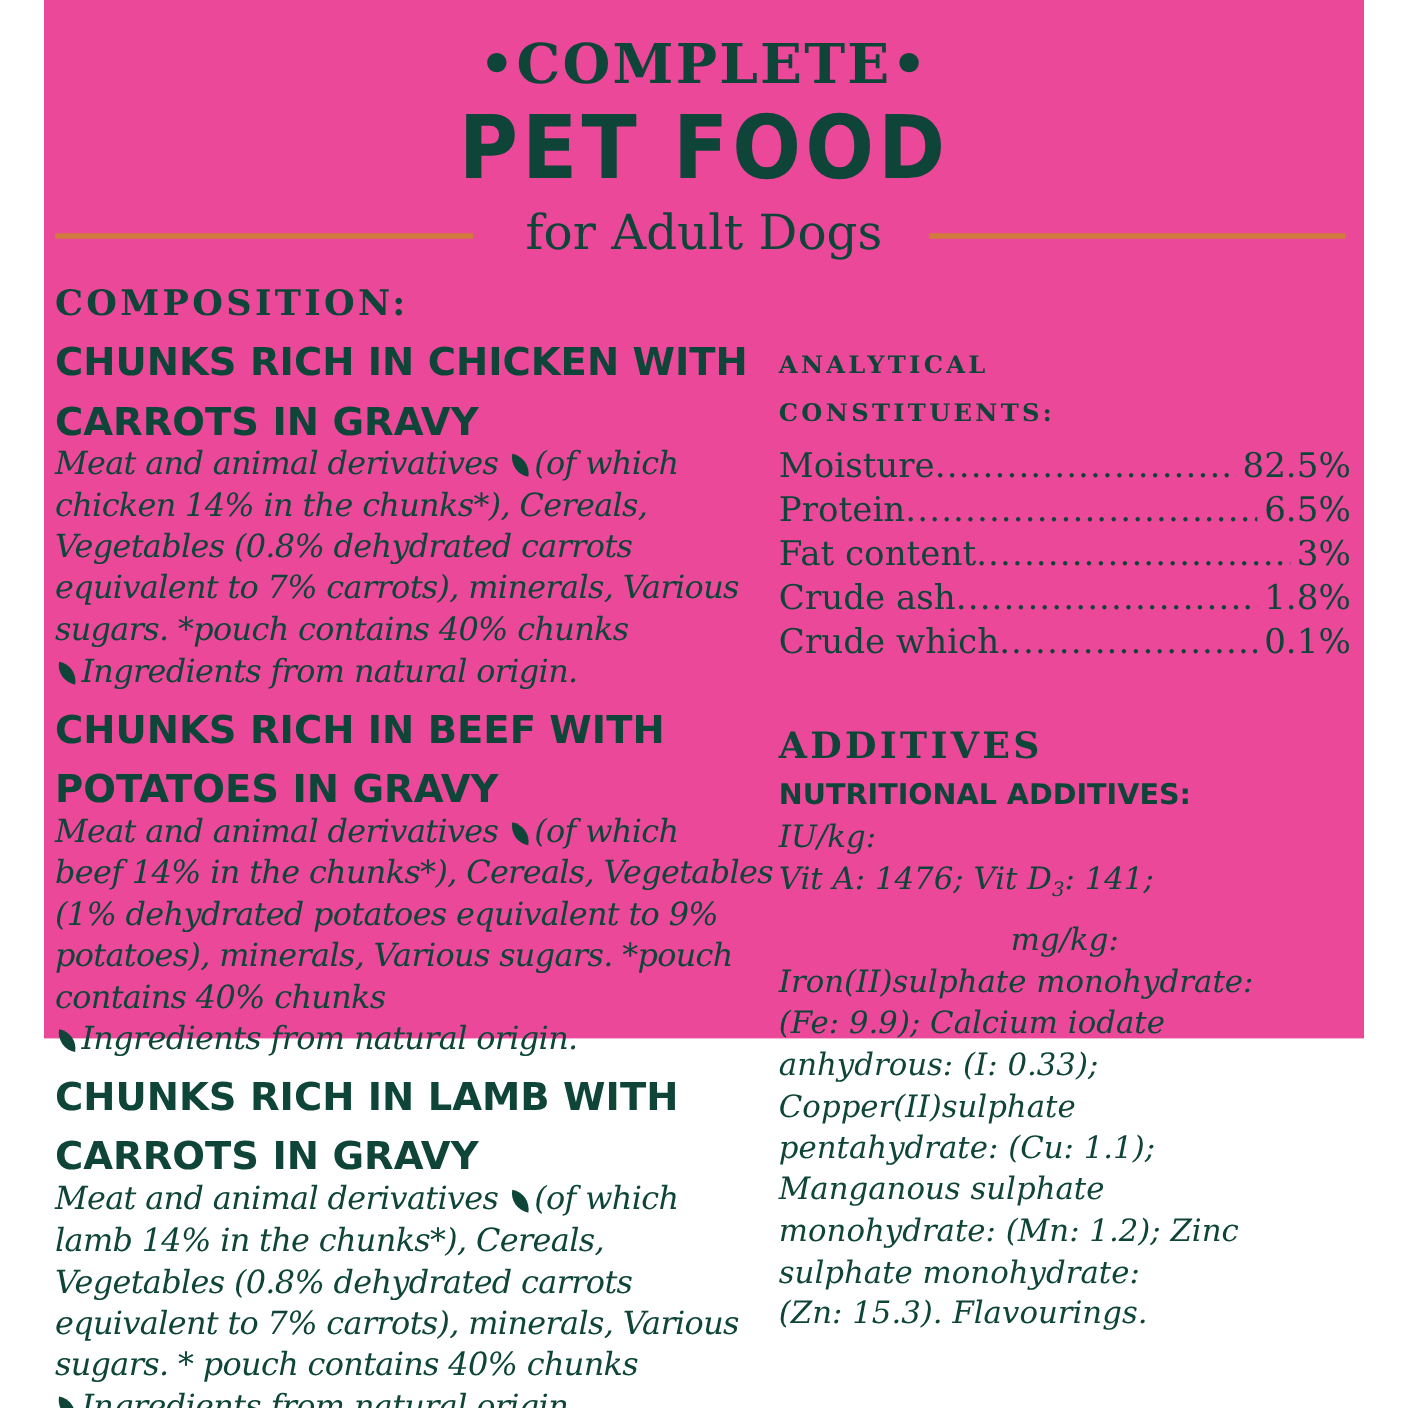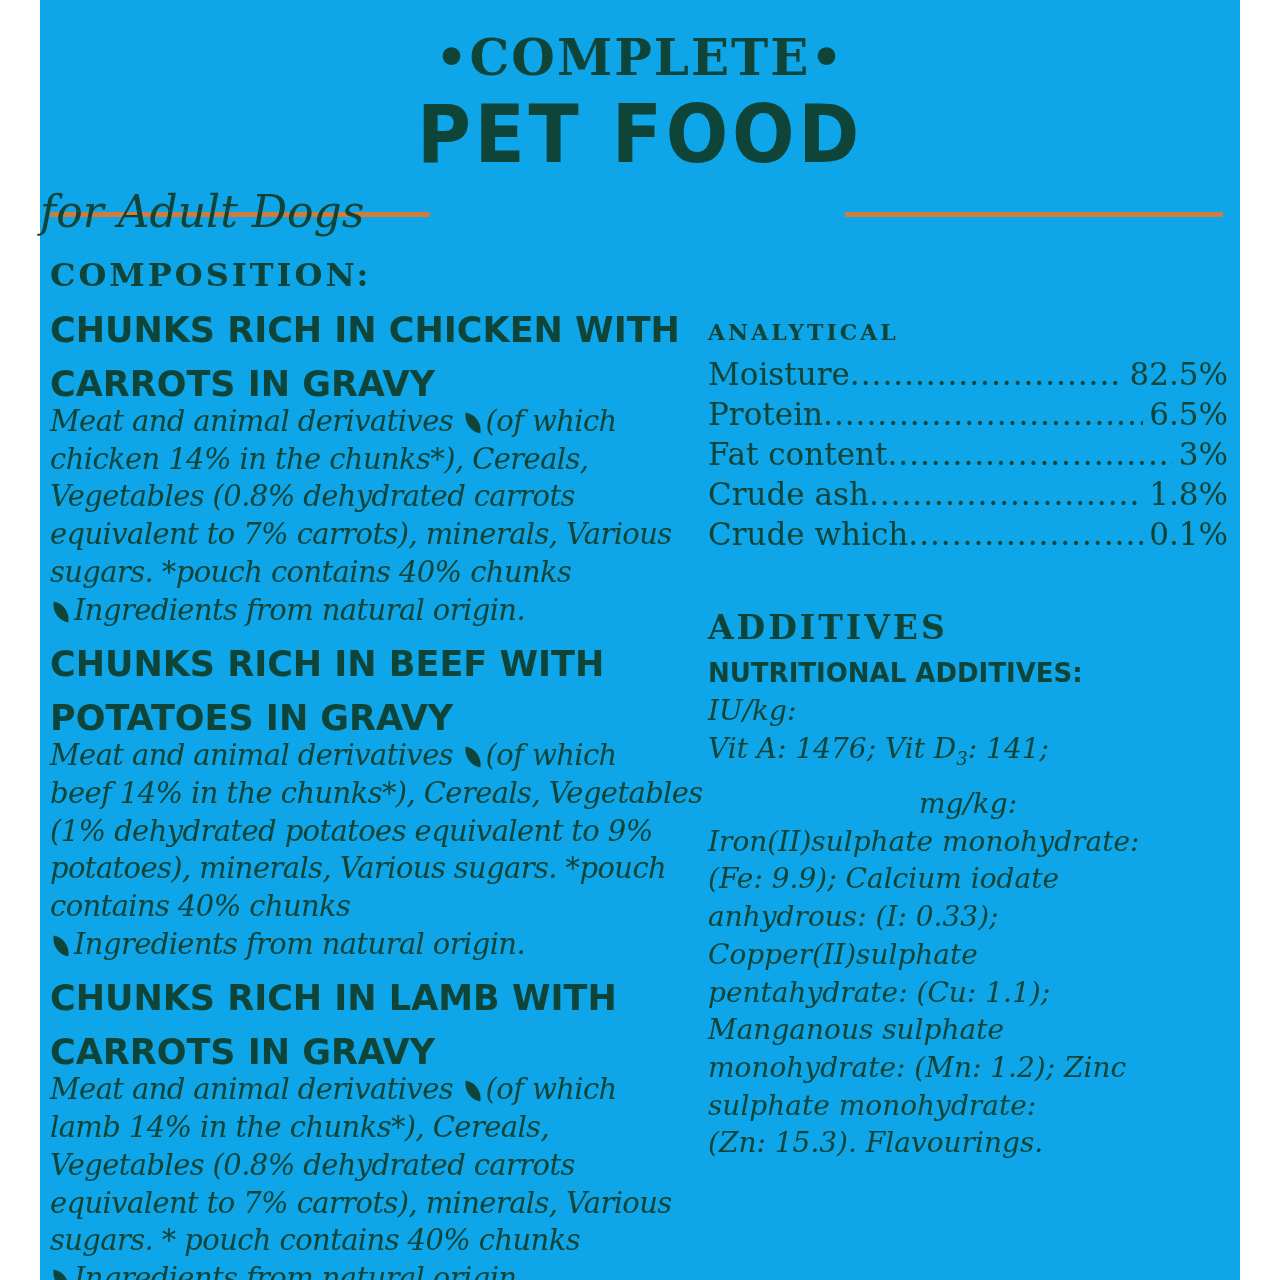--- a/index.html
+++ b/index.html
@@ -1,21 +1,21 @@
 <!DOCTYPE html>
 <html><head>
 <meta charset="utf-8">
 <style>
   html, body { margin:0; padding:0; }
   body { width:1280px; height:1280px; background:#ffffff; position:relative; overflow:hidden; }
-  .label { position:absolute; left:40px; top:0; width:1200px; height:1280px; background:#0ea5e9; color:#0e4538; }
+  .label { position:absolute; left:40px; top:0; width:1200px; height:944px; background:#ec4899; color:#0e4538; }
   .c { position:absolute; white-space:nowrap; }
   .title1 { left:0; width:1200px; top:28px; text-align:center; font-family:"DejaVu Serif", serif; font-weight:bold; font-size:50px; letter-spacing:2px; }
   .title2 { left:0; width:1200px; top:88px; text-align:center; font-family:"DejaVu Sans", sans-serif; font-weight:bold; font-size:80px; letter-spacing:4px; transform:scaleX(0.92); }
-  .title3 { left:0; width:1200px; top:186px; text-align:left; font-family:"DejaVu Serif", serif; font-style:italic; font-size:44px; }
+  .title3 { left:0; width:1200px; top:186px; text-align:center; font-family:"DejaVu Serif", serif; font-size:44px; }
   .rule { position:absolute; height:5px; background:#d17b3c; top:212px; }
   .h-serif { font-family:"DejaVu Serif", serif; font-weight:bold; letter-spacing:3px; }
   .h-sans { font-family:"DejaVu Sans", sans-serif; font-weight:bold; }
   .it { font-family:"DejaVu Serif", serif; font-style:italic; }
   .leaf { display:inline-block; width:18px; height:18px; background:#0e4538; border-radius:0 100% 0 100%; transform:rotate(10deg); vertical-align:middle; margin:0 4px 0 2px; }
   .col-left { position:absolute; left:10px; top:255px; width:640px; }
   .col-left .h1 { font-size:32px; line-height:40px; }
   .col-left .h2 { font-size:35px; line-height:38px;margin-top:16px; }
   .col-left .p { font-size:29px; line-height:37.7px; white-space:pre; letter-spacing:-0.6px; }
   .col-left .warn { font-size:35px; line-height:37px; letter-spacing:3px; }
@@ -75,20 +75,21 @@
       <div class="it p">sugars. * pouch contains 40% chunks</div>
       <div class="it p"><span class="leaf"></span><span>Ingredients from natural origin.</span></div>
     </div>
 
     <div class="h-sans warn">INDIVIDUAL POUCHES NOT TO BE</div>
     <div class="h-sans warn">SOLD SEPARATELY</div>
   </div>
 
   <div class="col-right">
     <div class="h-serif h1">ANALYTICAL</div>
+    <div class="h-serif h1" style="margin-bottom:6px;">CONSTITUENTS:</div>
 
     <div class="row">
         <span>Moisture</span>
         <span class="dots"></span>
         <span class="val">82.5%</span>
       </div>
     <div class="row">
         <span>Protein</span>
         <span class="dots"></span>
         <span class="val">6.5%</span>

